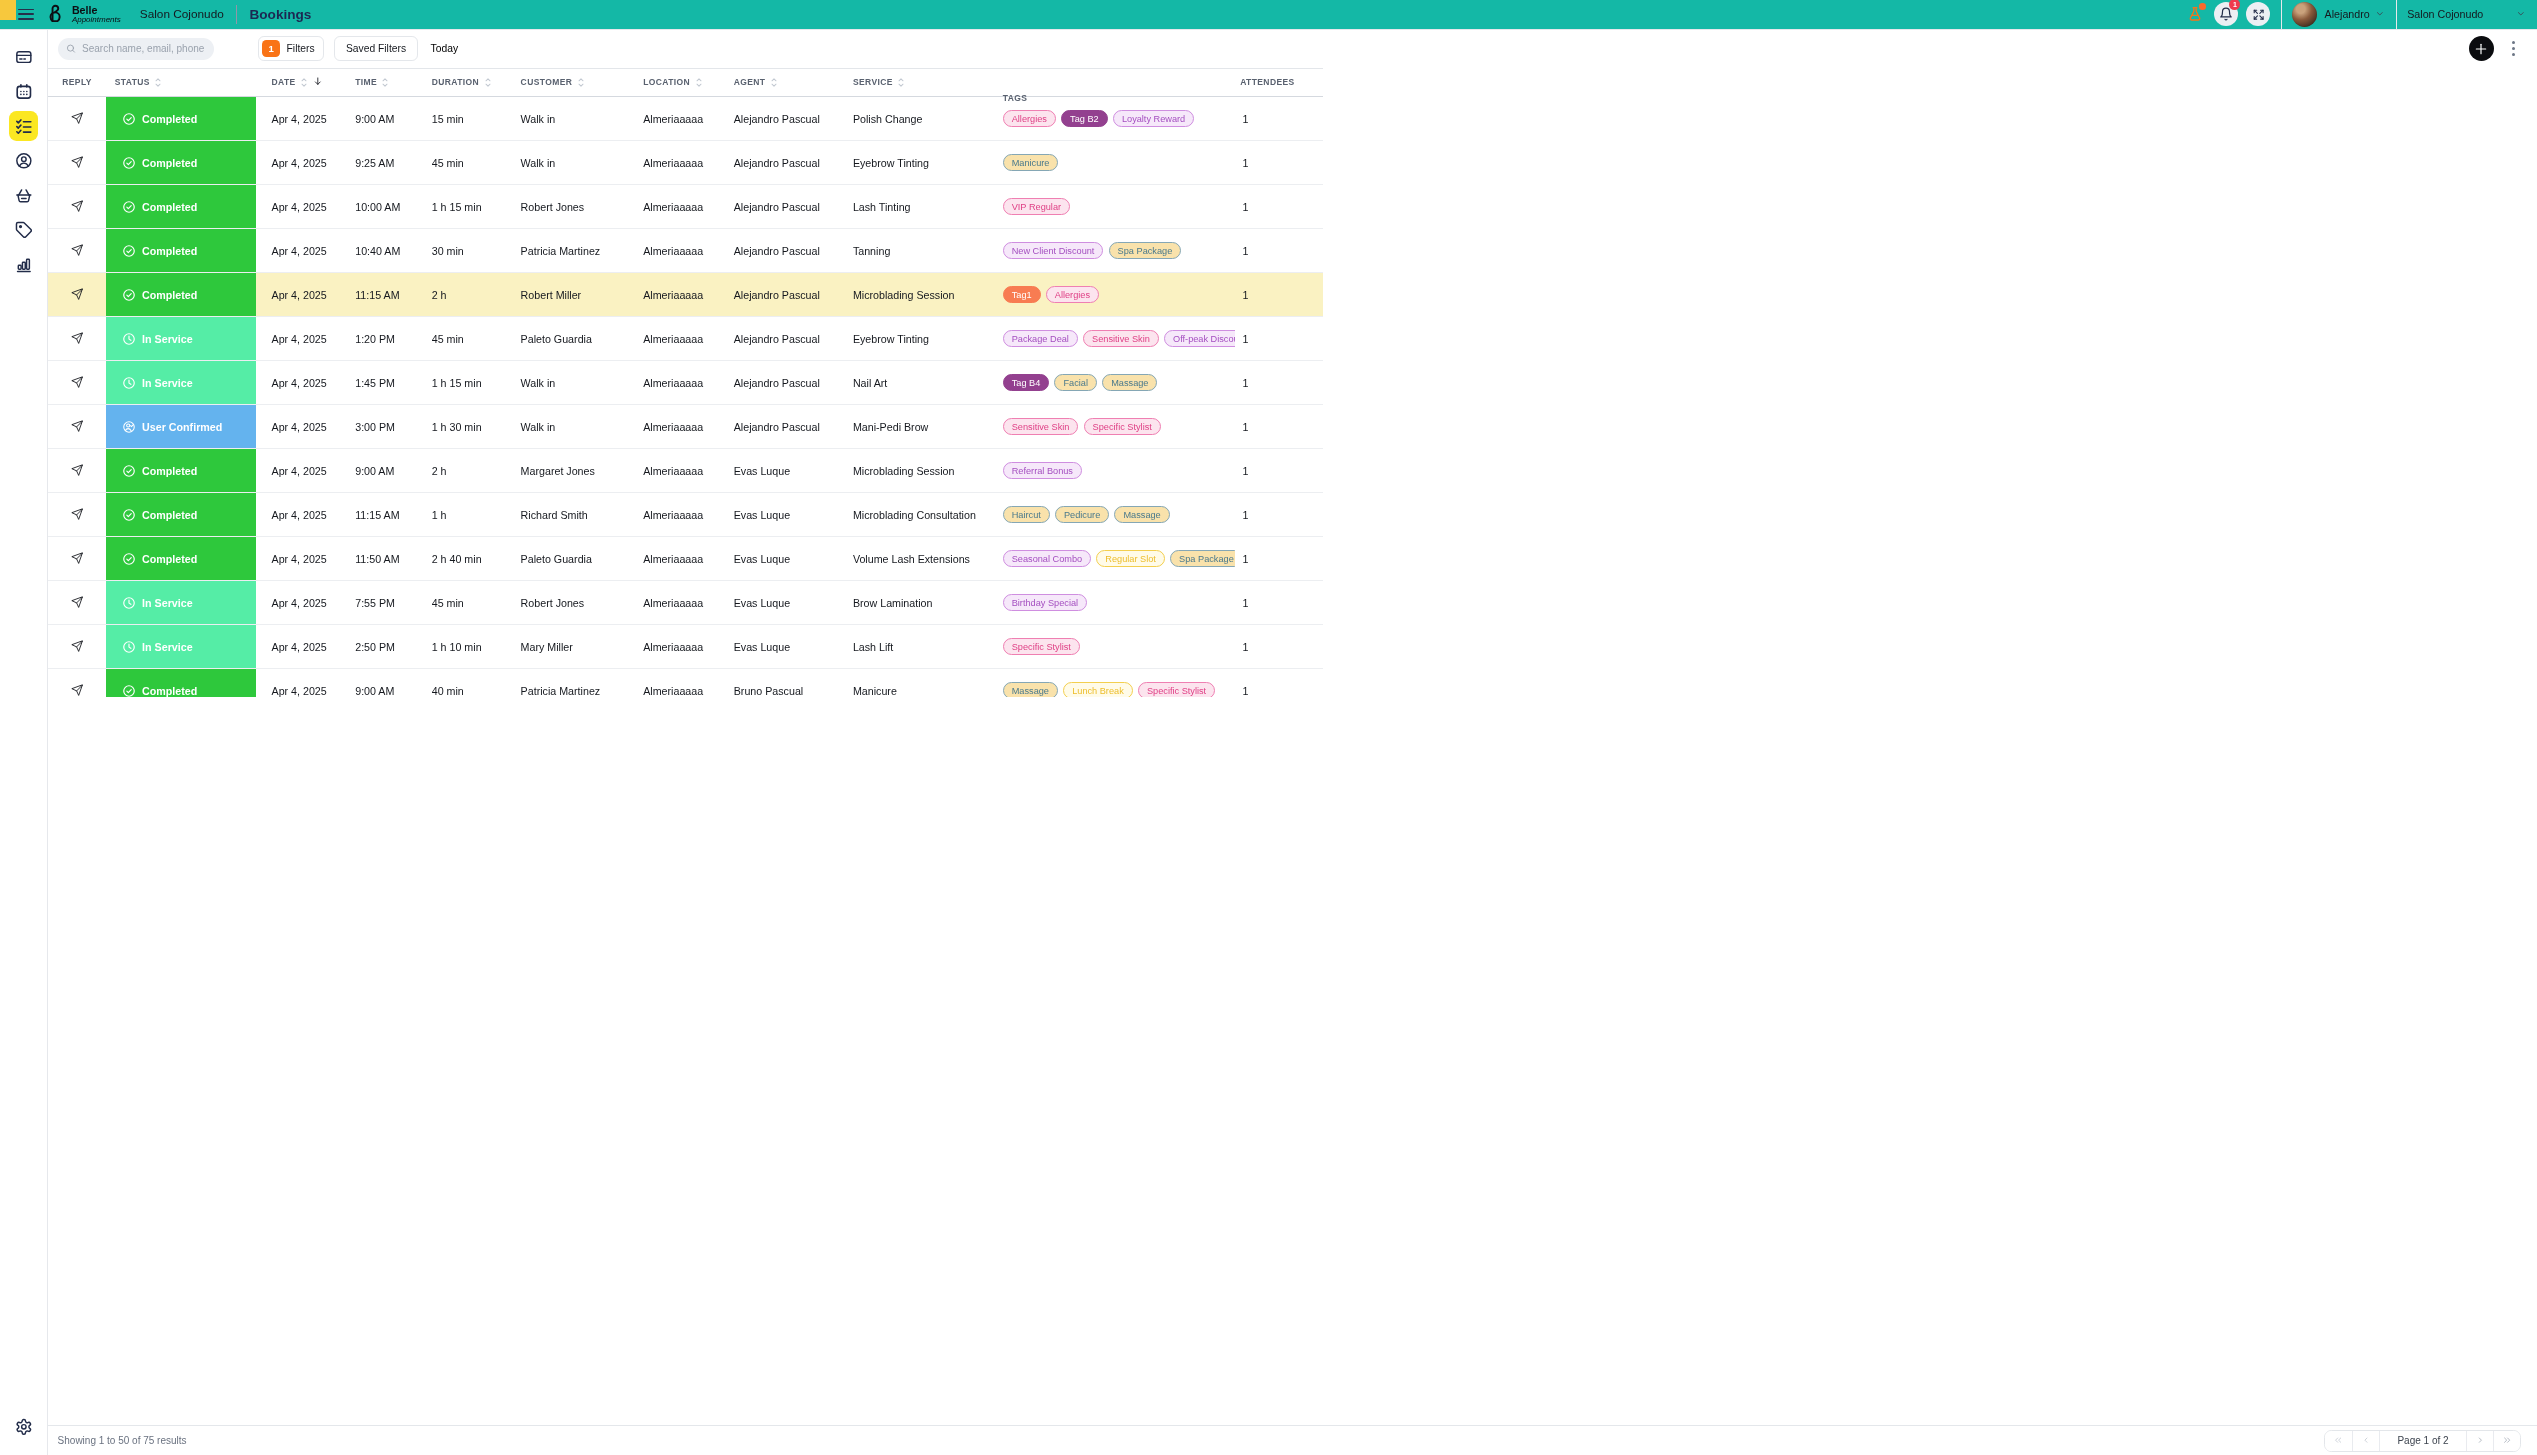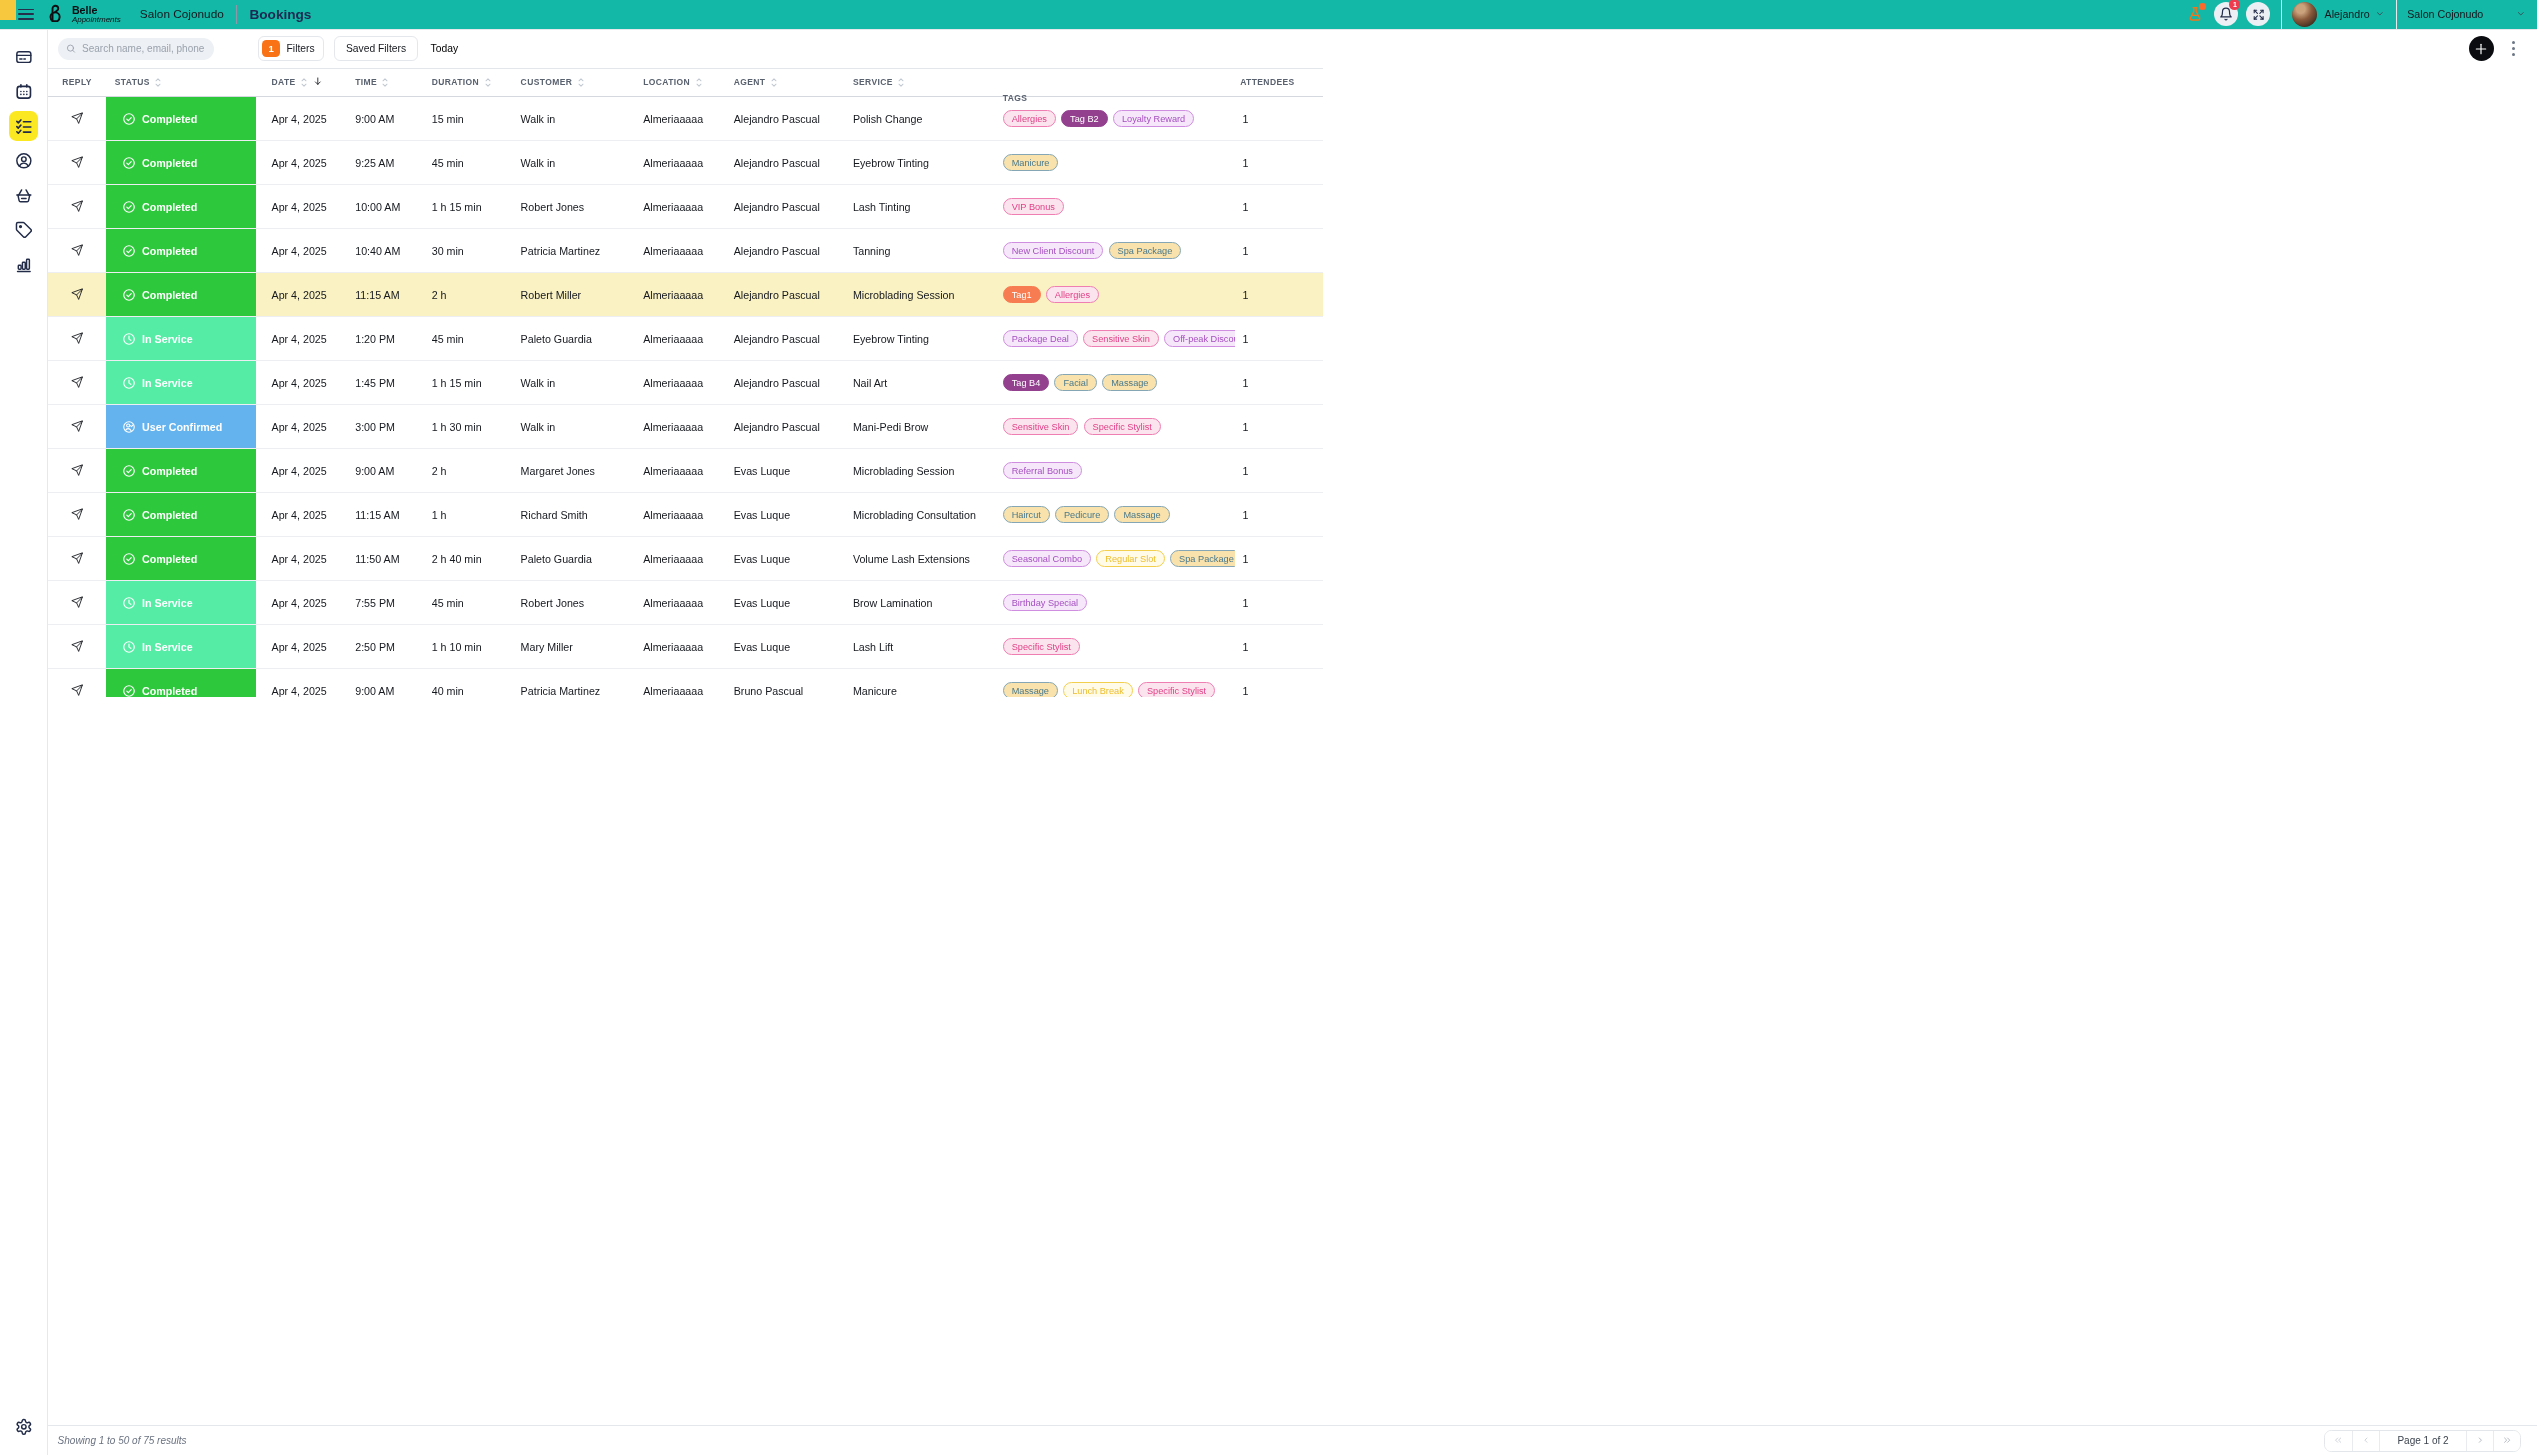--- a/index.html
+++ b/index.html
@@ -91,21 +91,21 @@
   .tag-lavender     { background:#f6e8fa; border-color:#cf8ee0; color:#a44fc0; }
   .tag-tan          { background:#f9e2ab; border-color:#85a7b5; color:#49798c; }
   .tag-yellow       { background:#fffbe8; border-color:#f3cf4e; color:#edbd2a; }
   .tag-purple-solid { background:#93408f; border-color:#93408f; color:#fff; }
   .tag-orange-solid { background:#f87c52; border-color:#f87c52; color:#fff; }
 
   
   .footer { position:fixed; left:48px; right:0; bottom:0; height:30px; background:#fff;
     border-top:0.7px solid #e4e7eb; display:flex; align-items:center;
     justify-content:space-between; padding:0 16px 0 9.6px; z-index:20; }
-  .showing { font-size:10px; color:#6a7280;font-style:italic; }
+  .showing { font-size:10px; color:#6a7280; }
   .pager { display:flex; align-items:stretch; height:22px; border:0.7px solid #e3e6ea; border-radius:7.4px; overflow:hidden; }
   .pg { display:flex; align-items:center; justify-content:center; width:27px; color:#a9afba;
     border-left:0.7px solid #e9ebef; cursor:pointer; background:#fff; }
   .pg:first-child { border-left:none; }
   .pg.dis { color:#c7ccd4; }
   .pg-label { width:87px; display:flex; align-items:center; justify-content:center;
     font-size:10px; color:#3c434e; border-left:0.7px solid #e9ebef; }
 </style>
 </head>
 <body>
@@ -480,21 +480,21 @@
      </div>
         <div class="cell c-date " style="width:94px;padding-left:15.5px">Apr 4, 2025</div>
         <div class="cell c-time " style="width:81px;padding-left:5.2px">10:00 AM</div>
         <div class="cell c-duration " style="width:83px;padding-left:0.7px">1 h 15 min</div>
         <div class="cell c-customer " style="width:124px;padding-left:6.6px">Robert Jones</div>
         <div class="cell c-location " style="width:92px;padding-left:5.2px">Almeriaaaaa</div>
         <div class="cell c-agent " style="width:120px;padding-left:3.7px">Alejandro Pascual</div>
         <div class="cell c-service " style="width:149px;padding-left:2.9px">Lash Tinting</div>
         <div class="cell c-tags " style="width:236px;padding-left:3.7px">
           <span class="tags-wrap">
-            <span class="tag tag-pink">VIP Bonus</span>
+            <span class="tag tag-pink">VIP Regular</span>
           </span>
         </div>
         <div class="cell c-attendees " style="width:88px;padding-left:7.4px">1</div>
       </div>
       <div class="trow">
         <div class="cell c-reply " style="width:58px;">
           <span class="send-btn">
             <svg width="12.5" height="12.5" viewBox="0 0 24 24" fill="none" stroke="currentColor" stroke-width="1.7" stroke-linecap="round" stroke-linejoin="round">
               <path d="m21.7 2.3-7 19.6-3.9-8.7-8.5-3.9z"></path>
               <path d="M21.7 2.3 10.8 13.2"></path>

